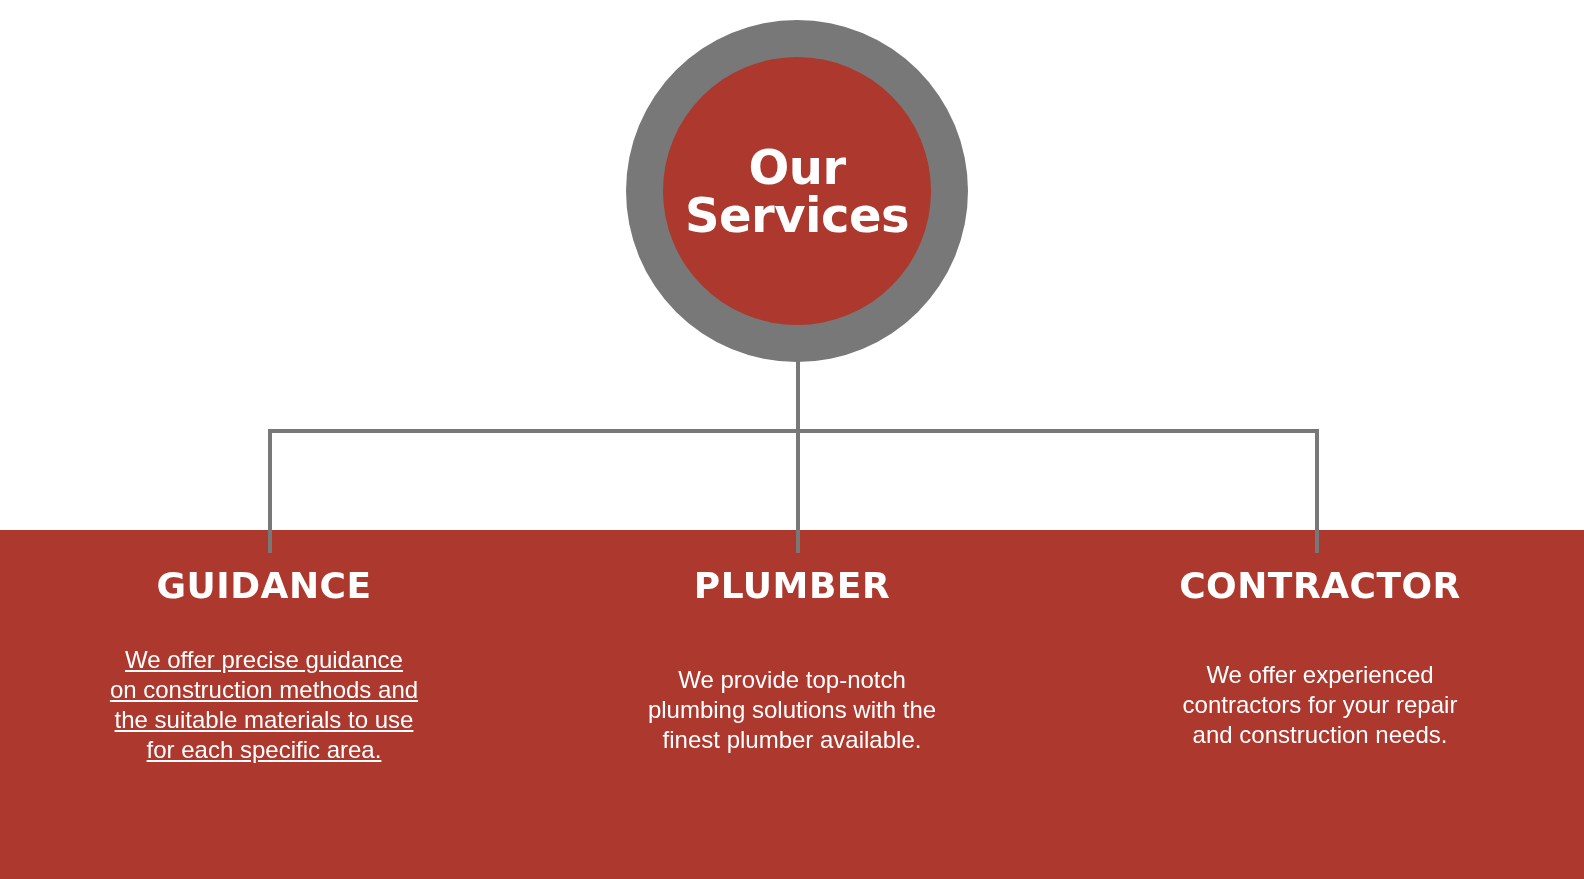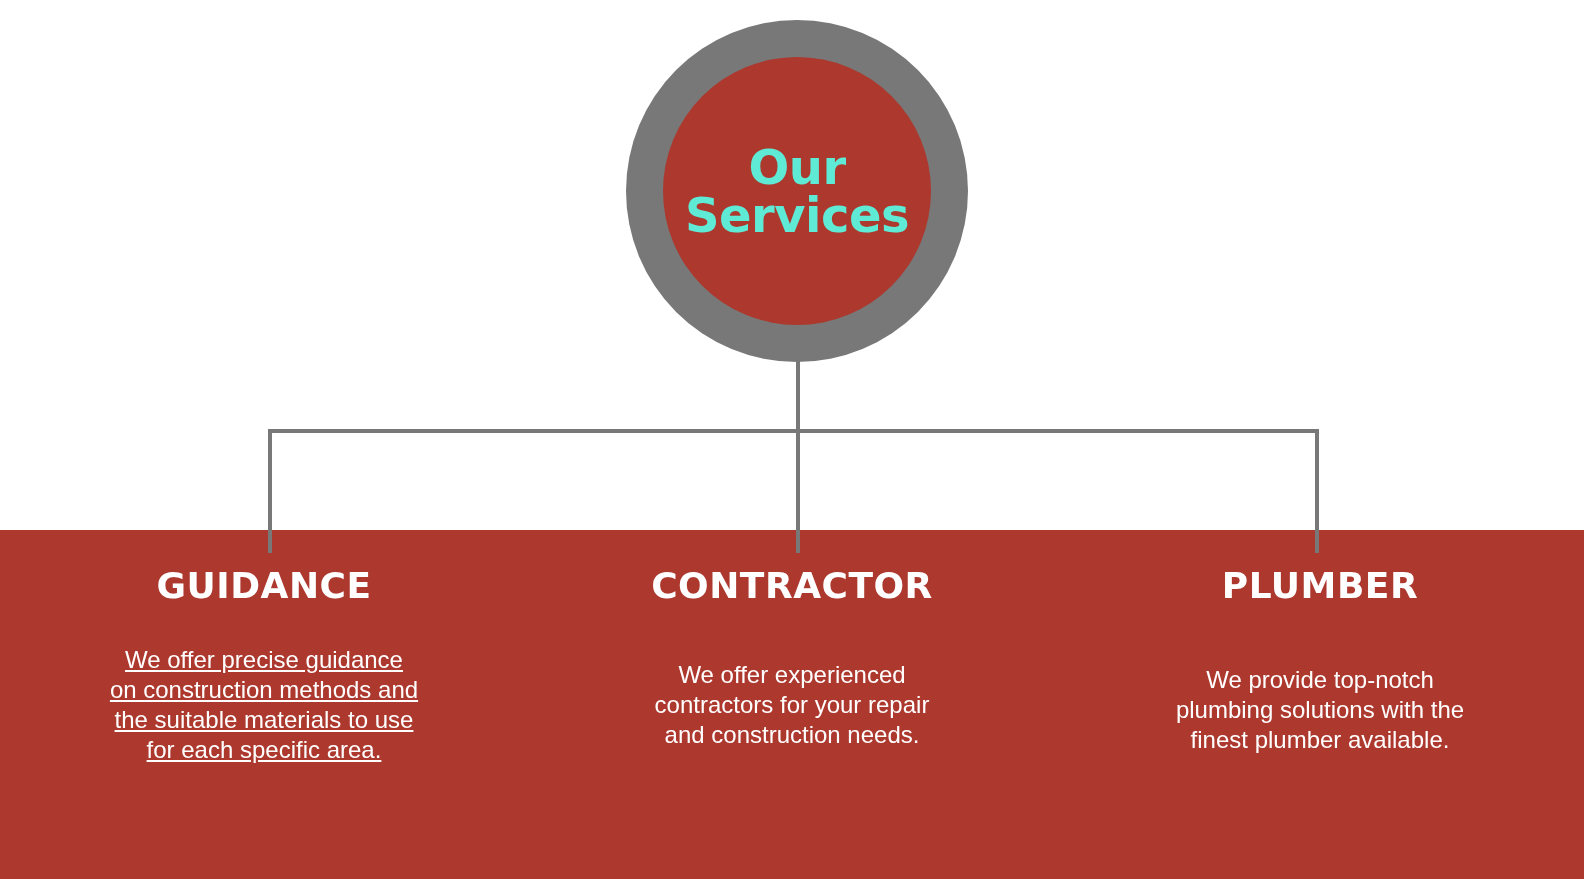--- a/index.html
+++ b/index.html
@@ -69,21 +69,21 @@
     top: 57px;
     width: 268px;
     height: 268px;
     border-radius: 50%;
     background: #ac382e;
     display: flex;
     align-items: center;
     justify-content: center;
   }
   .hub-label {
-    color: #5eead4;
+    color: #ffffff;
     font-family: "DejaVu Sans", sans-serif;
     font-weight: bold;
     font-size: 48px;
     line-height: 1.0;
     text-align: center;
     letter-spacing: -0.5px;
     white-space: pre-line;
   }
 
   
@@ -148,24 +148,24 @@
 Services</div>
   </div>
 
   <div class="columns">
 
     <div class="col col-guidance">
       <div class="col-title">GUIDANCE</div>
       <div class="col-desc">We offer precise guidance on construction methods and the suitable materials to use for each specific area.</div>
     </div>
 
+    <div class="col col-plumber">
+      <div class="col-title">PLUMBER</div>
+      <div class="col-desc">We provide top-notch plumbing solutions with the finest plumber available.</div>
+    </div>
+
     <div class="col col-contractor">
       <div class="col-title">CONTRACTOR</div>
       <div class="col-desc">We offer experienced contractors for your repair and construction needs.</div>
-    </div>
-
-    <div class="col col-plumber">
-      <div class="col-title">PLUMBER</div>
-      <div class="col-desc">We provide top-notch plumbing solutions with the finest plumber available.</div>
     </div>
 
   </div>
 </div>
 
 </body></html>

